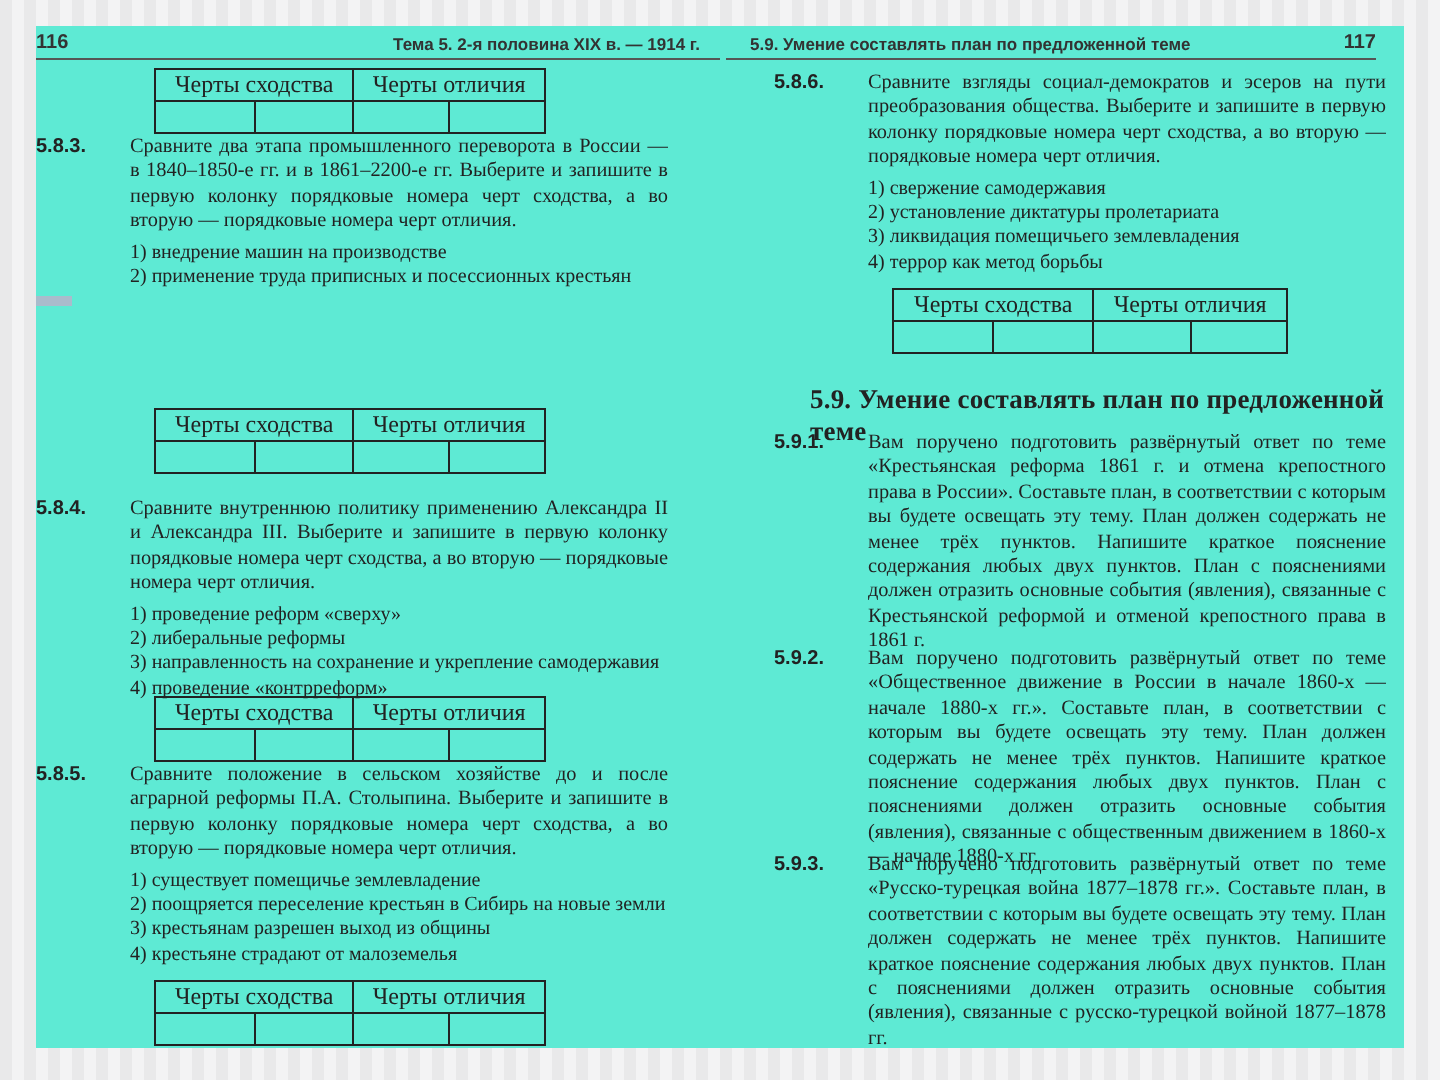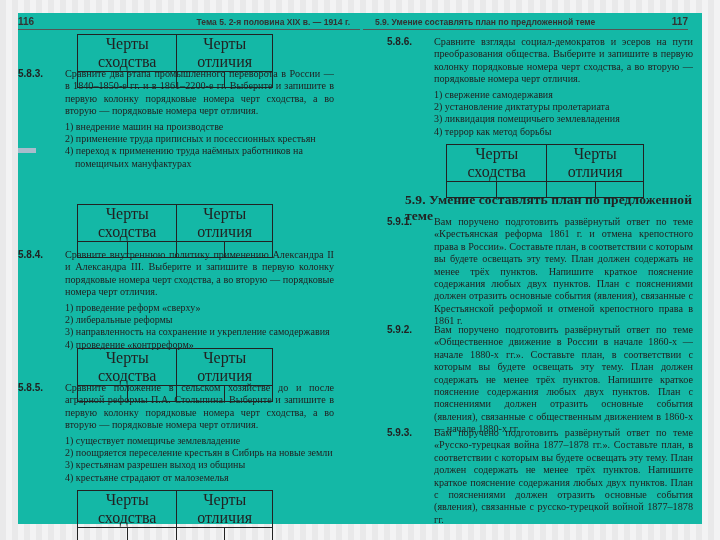--- a/index.html
+++ b/index.html
@@ -4,21 +4,21 @@
 <style>
   html, body { margin:0; padding:0; }
   body {
     width:720px; height:540px; overflow:hidden; position:relative;
     background: repeating-linear-gradient(90deg, #e9e9ea 0px, #e9e9ea 6px, #f3f3f4 6px, #f3f3f4 12px);
     font-family: "Liberation Serif", "DejaVu Serif", serif;
     color:#222;
   }
   .page {
     position:absolute; left:18px; top:13px; width:684px; height:511px;
-    background:#14b8a6;
+    background:#5eead4;
   }
   .side-bar {
     position:absolute; left:0; top:135px; width:18px; height:5px;
     background:#a9bccc;
   }
   .col { position:absolute; top:0; }
   .col.left { left:0; width:342px; }
   .col.right { left:345px; width:339px; }
   .running-head {
     position:absolute; top:2px; left:0; right:0; height:14px;
@@ -39,21 +39,21 @@
     position:absolute; left:0; top:0;
     font-family:"Liberation Sans", "DejaVu Sans", sans-serif;
     font-weight:bold; font-size:10px;
   }
   .task .ttext { margin-left:47px; text-align:justify; }
   .options { margin-left:47px; font-size:10px; line-height:12.3px; margin-top:3px; }
   .options .opt { padding-left:10px; text-indent:-10px; }
 
   table.cmp {
     border-collapse:collapse; position:absolute;
-    font-size:16px;
+    font-size:12px;
   }
   table.cmp td { border:1px solid #222; height:15px; padding:0; text-align:center; }
   table.cmp tr:first-child td { height:15px; }
   .section-title {
     position:absolute; font-size:13.5px; font-weight:bold; letter-spacing:0.1px;
   }
 </style>
 </head>
 <body>
 
@@ -80,21 +80,20 @@
       </tr>
     </tbody>
       </table>
 
     <div class="block task" style="left:0; top:55px; width:316px;">
       <span class="tnum">5.8.3.</span>
       <div class="ttext">Сравните два этапа промышленного переворота в России — в 1840–1850-е гг. и в 1861–2200-е гг. Выберите и запишите в первую колонку порядковые номера черт сходства, а во вторую — порядковые номера черт отличия.</div>
       <div class="options">
         <div class="opt">1) внедрение машин на производстве</div>
         <div class="opt">2) применение труда приписных и посессионных крестьян</div>
-        <div class="opt">4) переход к применению труда наёмных работников на помещичьих мануфактурах</div>
       </div>
     </div>
 
     <table class="cmp" style="left:59px; top:191px; width:196px;">
       <tbody>
           <tr>
         <td colspan="2">Черты сходства</td>
         <td colspan="2">Черты отличия</td>
       </tr>
       <tr>

